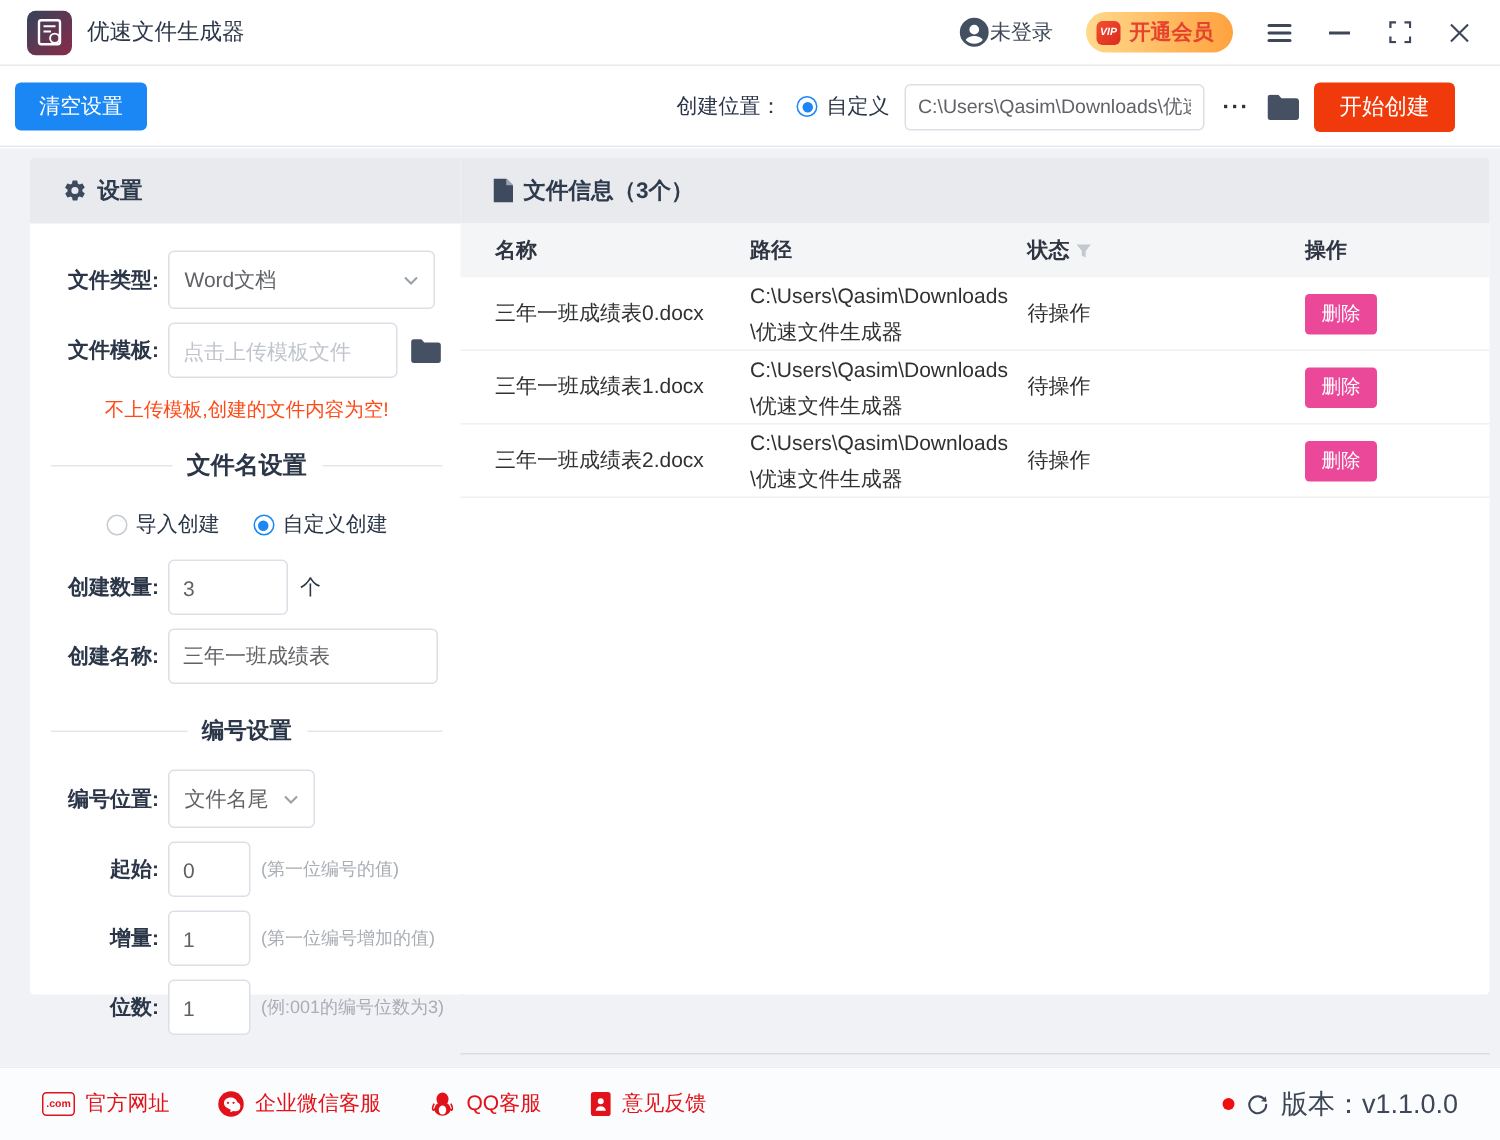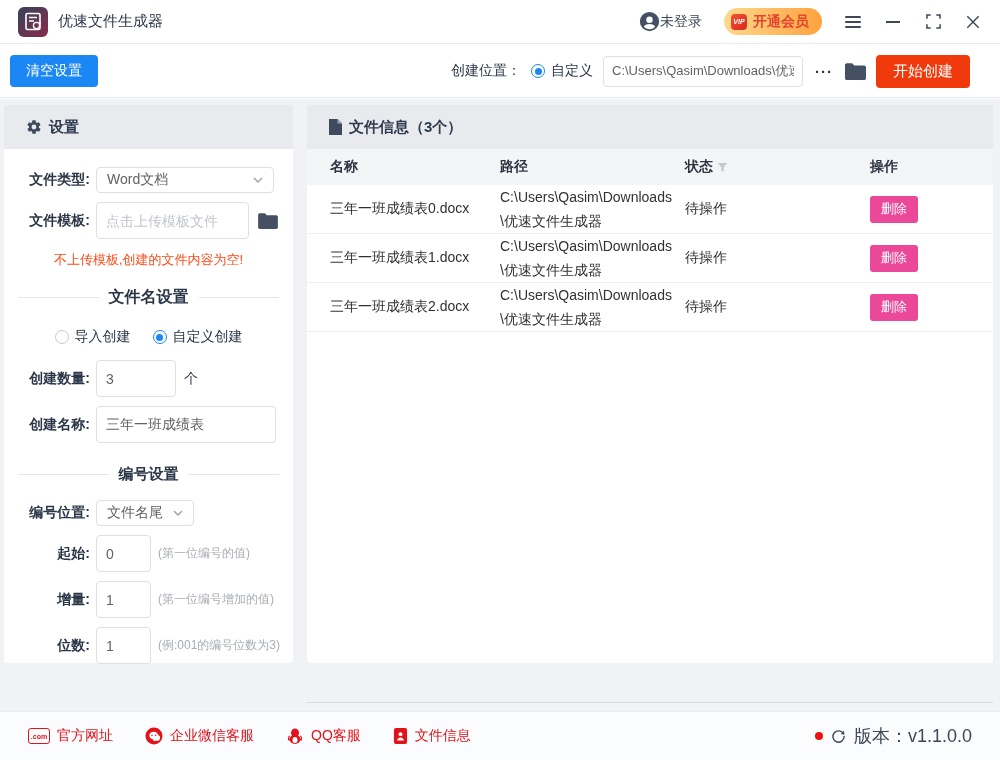--- a/index.html
+++ b/index.html
@@ -46,25 +46,25 @@
     border:none; border-radius:4px; cursor:pointer; font-family:inherit; }
 
   
   .main { position:absolute; top:99px; left:0; width:1000px; height:612px; background:#f1f2f5; }
   .panel { position:absolute; background:#fff; border-radius:3px; }
   .panel-header { height:44px; background:#e8eaee; border-radius:3px 3px 0 0; display:flex;
     align-items:center; padding:0 0 0 22px; gap:7px; }
   .panel-header-title { font-size:15px; font-weight:600; color:#2e3a4d; }
 
   
-  .settings-panel { left:4px; top:6px; width:289px; height:558px; }
+  .settings-panel { left:20px; top:6px; width:289px; height:558px; }
   .form { padding-top:18px; }
   .frow { display:flex; align-items:center; margin:0 0 9px 0; }
   .flabel { width:86px; text-align:right; font-size:14px; font-weight:700; color:#2b3648; flex:none; margin-right:6px; }
-  .fselect { height:26px; border:1px solid #dcdfe6; border-radius:4px; display:flex; align-items:center;
+  .fselect { height:39px; border:1px solid #dcdfe6; border-radius:4px; display:flex; align-items:center;
     justify-content:space-between; padding:0 10px; cursor:pointer; background:#fff; }
   .fselect .sel-text { font-size:14px; color:#606266; }
   .finput { height:37px; border:1px solid #dcdfe6; border-radius:4px; padding:0 9px; font-size:14px;
     color:#606266; font-family:inherit; outline:none; }
   .finput::placeholder { color:#c0c4cc; }
   .unit { font-size:14px; color:#2b3648; margin-left:8px; }
   .hint { font-size:12px; color:#a9adb5; margin-left:7px; white-space:nowrap; }
   .warning { text-align:center; font-size:13px; color:#ff4a17; margin:12px 6px 0; }
   .section-divider { display:flex; align-items:center; margin:18px 14px 0; gap:10px; }
   .section-divider .line { flex:1; height:1px; background:#e3e6ea; }
@@ -362,21 +362,21 @@
         <span class="flink-label">QQ客服</span>
       </span>
       <span class="flink">
         <span style="display:flex;">
           <svg width="15" height="18" viewBox="0 0 16 18">
             <rect x="1" y="0.5" width="14" height="17" rx="2" fill="#e2121b"></rect>
             <circle cx="8" cy="7" r="2.1" fill="#fff"></circle>
             <path d="M4.3 13.8c.4-2.2 2.1-3.2 3.7-3.2s3.3 1 3.7 3.2z" fill="#fff"></path>
           </svg>
         </span>
-        <span class="flink-label">文件信息</span>
+        <span class="flink-label">意见反馈</span>
       </span>
     </div>
     <div class="footer-right">
       <span class="status-dot"></span>
       <span style="display:flex;">
         <svg width="15" height="15" viewBox="0 0 16 16">
           <path d="M13.3 5.2A6 6 0 1 0 14 8" fill="none" stroke="#3d4757" stroke-width="1.5" stroke-linecap="round"></path>
           <path d="M10.4 5.6l4-.1-.8-3.6z" fill="#3d4757"></path>
         </svg>
       </span>

